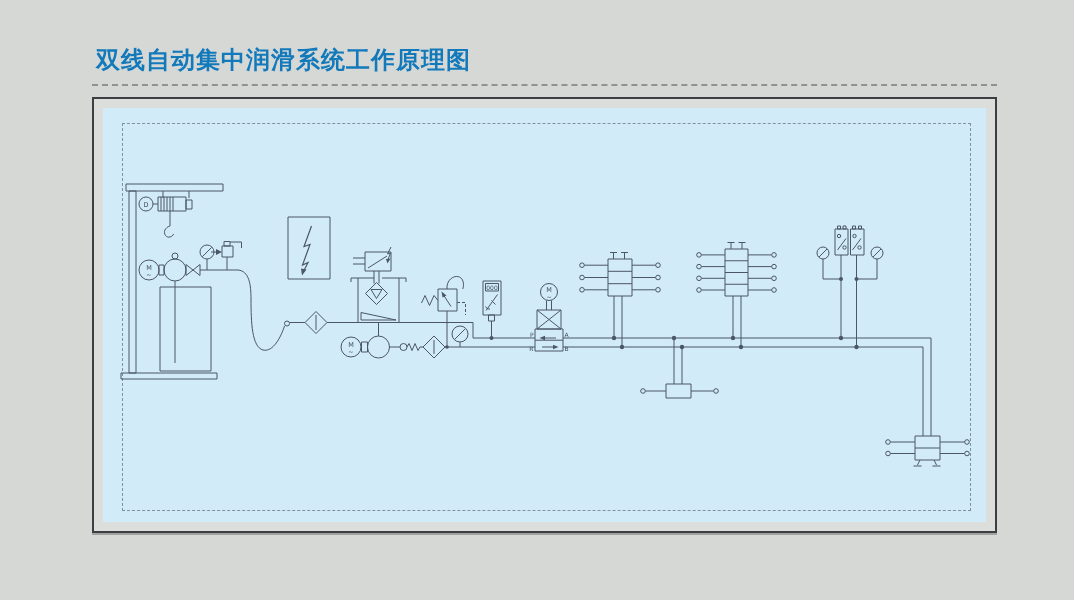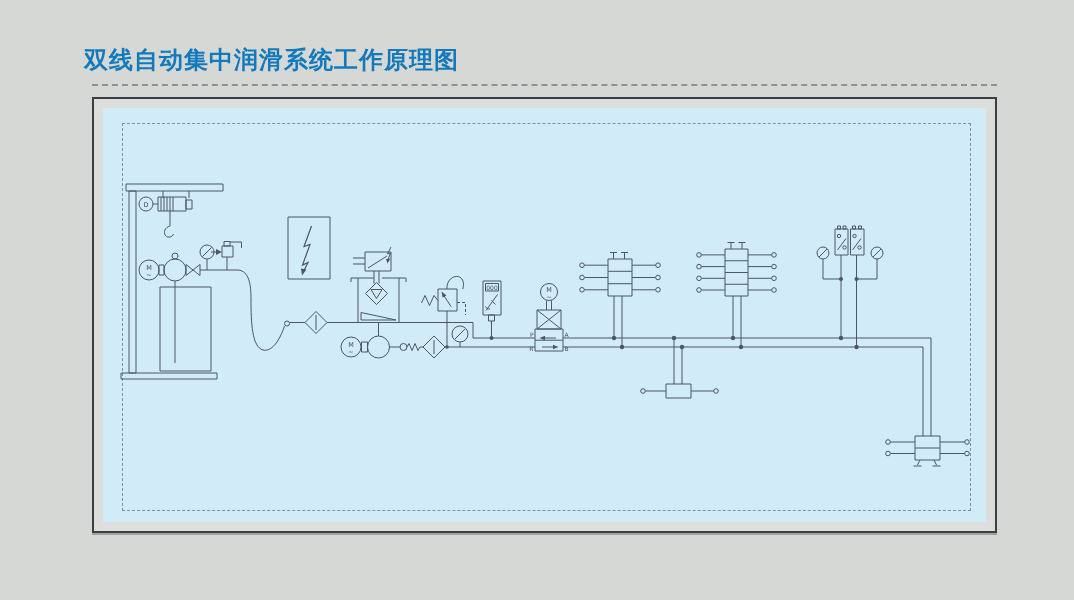--- a/index.html
+++ b/index.html
@@ -2,21 +2,21 @@
 <html><head>
 <meta charset="utf-8">
 <style>
   html,body{margin:0;padding:0;}
   body{
     width:1074px;height:600px;position:relative;overflow:hidden;
     background:#d6d8d6;
     font-family:"Liberation Sans","DejaVu Sans",sans-serif;
   }
   .page-title{
-    position:absolute;left:84px;top:44px;margin:0;
+    position:absolute;left:96px;top:44px;margin:0;
     font-size:24px;font-weight:700;letter-spacing:1px;color:#1279bb;
   }
   .title-divider{
     position:absolute;left:92px;top:84px;width:905px;height:0;
     border-top:2px dashed #8f9294;
   }
   .panel-frame{
     position:absolute;left:92px;top:97px;width:901px;height:432px;
     background:#dcdedc;border:2px solid #3b3f41;
     box-shadow:0 2px 0 rgba(0,0,0,0.25);

